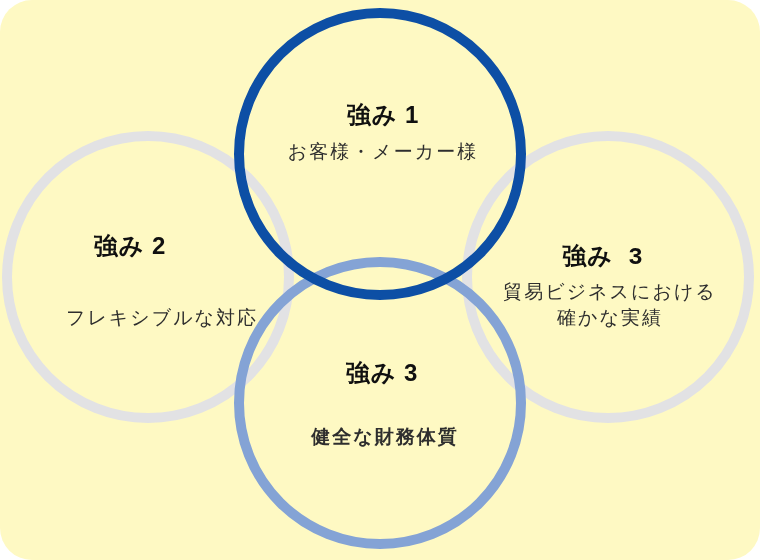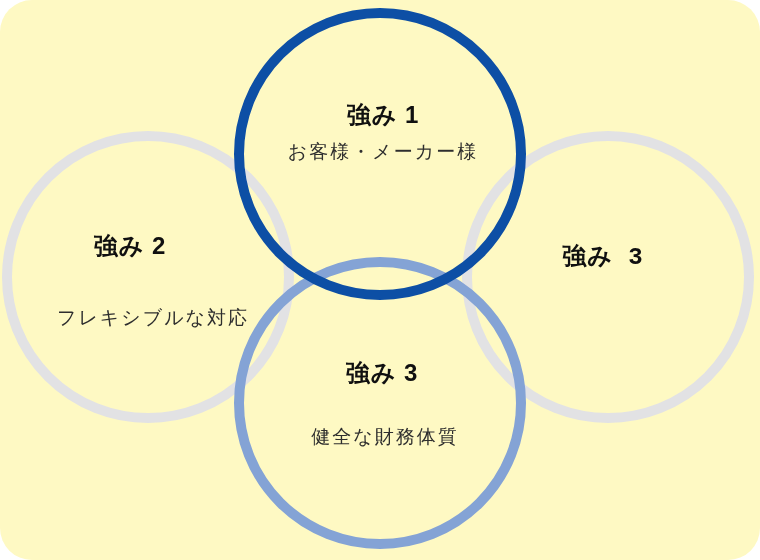--- a/index.html
+++ b/index.html
@@ -52,25 +52,25 @@
     font-size: 19px;
     color: #2e2e2e;
     line-height: 26px;
     letter-spacing: 2px;
   }
 
   
   .t1-title { left: 233px; top: 100px; }
   .t1-desc  { left: 233px; top: 139px; }
   .t2-title { left: -20px; top: 231px; }
-  .t2-desc  { left: 3px;   top: 305px; }
+  .t2-desc  { left: 12px;   top: 305px; }
   .t3-title { left: 453px; top: 243px; font-family: Liberation Mono, monospace; }
   .t3-desc  { left: 460px; top: 279px; }
   .t4-title { left: 232px; top: 358px; }
-  .t4-desc  { left: 235px; top: 424px; }
+  .t4-desc  { left: 235px; top: 424px; font-weight: bold; }
 </style>
 </head>
 <body>
 
 <div class="canvas">
 
   <div class="ring gray ring-left"></div>
   <div class="ring gray ring-right"></div>
   <div class="ring lblue ring-bottom"></div>
   <div class="ring dblue ring-top"></div>
@@ -79,19 +79,23 @@
   <div class="txt desc t1-desc">
     <div>お客様・メーカー様</div>
   </div>
 
   <div class="txt title t2-title">強み 2</div>
   <div class="txt desc t2-desc">
     <div>フレキシブルな対応</div>
   </div>
 
   <div class="txt title t3-title">強み 3</div>
+  <div class="txt desc t3-desc">
+    <div>貿易ビジネスにおける</div>
+    <div>確かな実績</div>
+  </div>
 
   <div class="txt title t4-title">強み 3</div>
   <div class="txt desc t4-desc">
     <div>健全な財務体質</div>
   </div>
 
 </div>
 
 </body></html>

